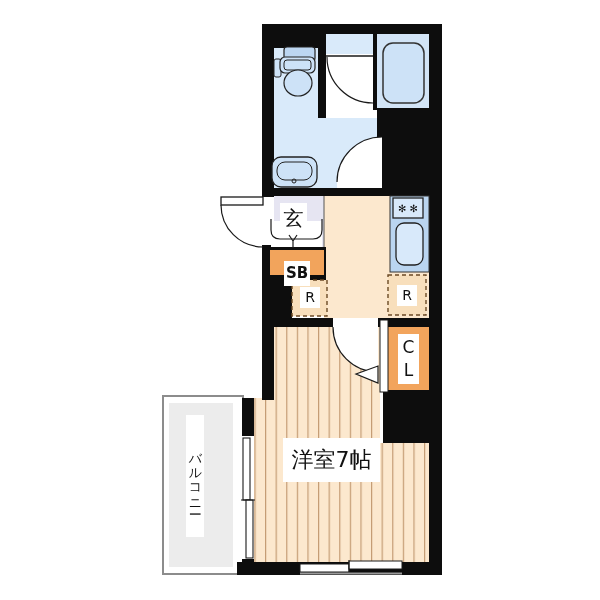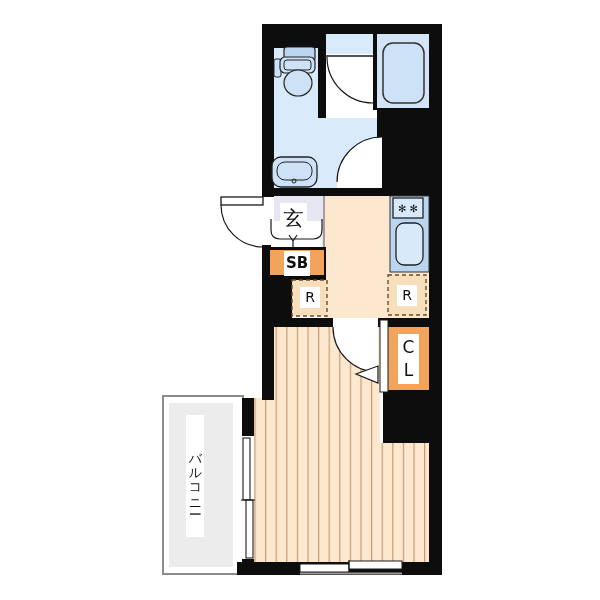--- a/index.html
+++ b/index.html
@@ -4,21 +4,21 @@
 <style>
   html,body{margin:0;padding:0;background:#ffffff;}
   .stage{position:relative;width:600px;height:600px;background:#fff;overflow:hidden;
          font-family:"DejaVu Sans","Liberation Sans",sans-serif;}
   .stage svg{position:absolute;left:0;top:0;}
   .wall{fill:var(--wall);}
   .lbl{position:absolute;background:#ffffff;color:var(--label-ink);
        display:flex;align-items:center;justify-content:center;text-align:center;
        line-height:1.05;}
   .lbl-genkan{left:280px;top:203px;width:27px;height:30px;font-size:20px;}
-  .lbl-sb{left:284px;top:251px;width:26px;height:25px;font-size:15px;font-weight:600;}
+  .lbl-sb{left:284px;top:261px;width:26px;height:25px;font-size:15px;font-weight:600;}
   .lbl-r-left{left:300px;top:287px;width:20px;height:21px;font-size:14px;}
   .lbl-r-right{left:397px;top:285px;width:20px;height:21px;font-size:14px;}
   .lbl-cl{left:398px;top:334px;width:21px;height:50px;font-size:17px;font-weight:500;
           flex-direction:column;line-height:23px;}
   .lbl-room{left:283px;top:438px;width:97px;height:44px;font-size:22px;}
   .lbl-balcony{left:186px;top:415px;width:18px;height:122px;font-size:13px;
                writing-mode:vertical-rl;letter-spacing:1px;}
   .burners{position:absolute;left:393px;top:199px;width:30px;height:18px;
            background:transparent;display:flex;align-items:center;justify-content:center;
            font-size:10px;letter-spacing:3px;color:#111;padding-left:3px;box-sizing:border-box;}
@@ -137,16 +137,17 @@
   </svg>
 
   <div class="lbl lbl-genkan">玄</div>
   <div class="lbl lbl-sb">SB</div>
   <div class="lbl lbl-r-left">R</div>
   <div class="lbl lbl-r-right">R</div>
   <div class="lbl lbl-cl">
     <span>C</span>
     <span>L</span>
   </div>
+  <div class="lbl lbl-room">洋室7帖</div>
   <div class="lbl lbl-balcony">バルコニー</div>
   <div class="burners">✻✻</div>
 
 </div>
 
 </body></html>

